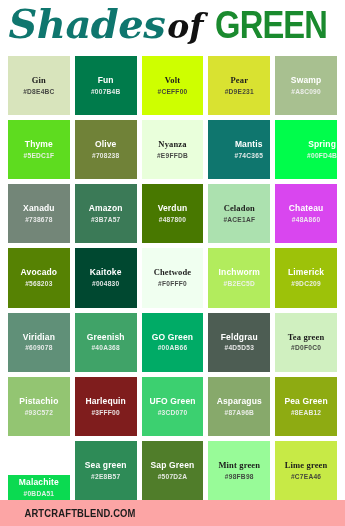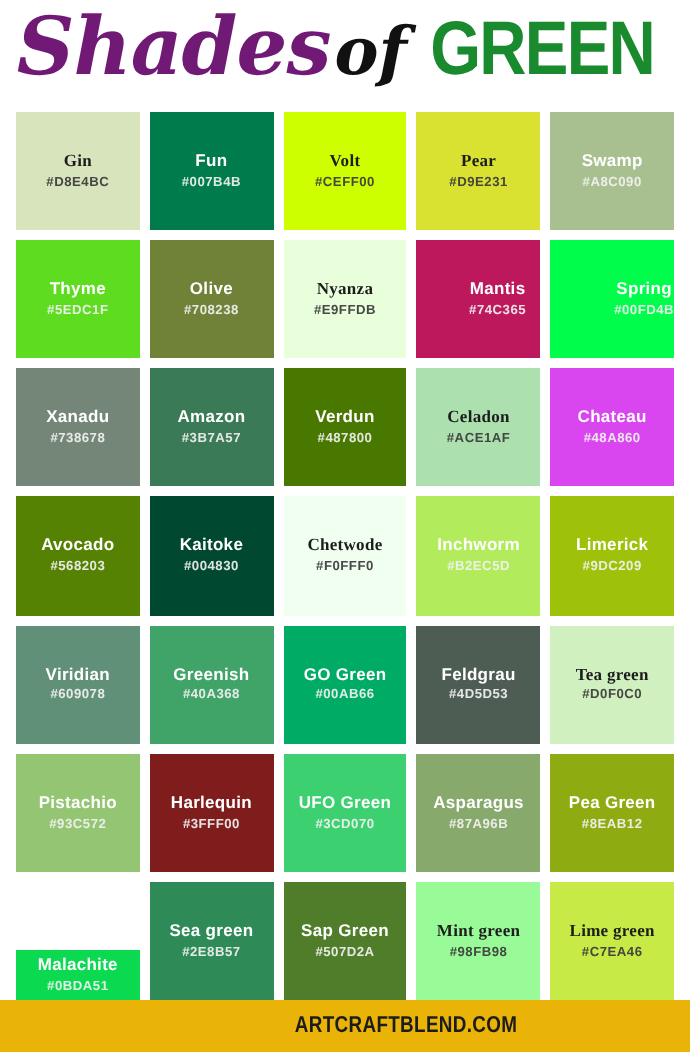--- a/index.html
+++ b/index.html
@@ -32,21 +32,21 @@
     top: 4px;
     text-align: center;
     white-space: nowrap;
     line-height: 1;
   }
   .title-script {
     font-family: "DejaVu Serif", serif;
     font-style: italic;
     font-weight: bold;
     font-size: 40px;
-    color: #701a75;
+    color: #0f766e;
     letter-spacing: -0.5px;
     vertical-align: baseline;
   }
   .title-of {
     font-family: "DejaVu Serif", serif;
     font-style: italic;
     font-weight: bold;
     font-size: 33px;
     color: #111111;
     margin-left: 2px;
@@ -103,24 +103,23 @@
   .txt-light .sw-name { color: #ffffff; }
   .txt-light .sw-hex  { color: #f2f2f2; }
   .txt-dark  .sw-name { color: #1c1c1c; font-family: Liberation Serif, serif; }
   .txt-dark  .sw-hex  { color: #3a3a3a; }
 
   
   #footer {
     flex: 0 0 26px;
     display: flex;
     align-items: center;
-    justify-content: center;
+    justify-content: flex-start;
     padding-right: 10px;
-    background: #eab308;
-    padding-left: 46px;
+    background: #fca5a5;
   }
   #footer-text {
     font-family: "Liberation Sans", sans-serif;
     font-weight: bold;
     font-size: 11.5px;
     color: #1c1c1c;
     letter-spacing: 0.2px;
     transform: scaleX(0.82);
     transform-origin: right center;
     display: inline-block;
@@ -163,21 +162,21 @@
         <div class="sw-hex">#5EDC1F</div>
       </div>
       <div class="swatch txt-light" style="background: rgb(112, 130, 56);">
         <div class="sw-name">Olive</div>
         <div class="sw-hex">#708238</div>
       </div>
       <div class="swatch txt-dark" style="background: rgb(233, 255, 219);">
         <div class="sw-name">Nyanza</div>
         <div class="sw-hex">#E9FFDB</div>
       </div>
-      <div class="swatch txt-light" style="background: #be185d; padding-left: 19px;">
+      <div class="swatch txt-light" style="background: #0f766e; padding-left: 19px;">
         <div class="sw-name">Mantis</div>
         <div class="sw-hex">#74C365</div>
       </div>
       <div class="swatch txt-light" style="background: rgb(0, 253, 75); padding-left: 32px;">
         <div class="sw-name">Spring</div>
         <div class="sw-hex">#00FD4B</div>
       </div>
       <div class="swatch txt-light" style="background: rgb(115, 134, 120);">
         <div class="sw-name">Xanadu</div>
         <div class="sw-hex">#738678</div>

